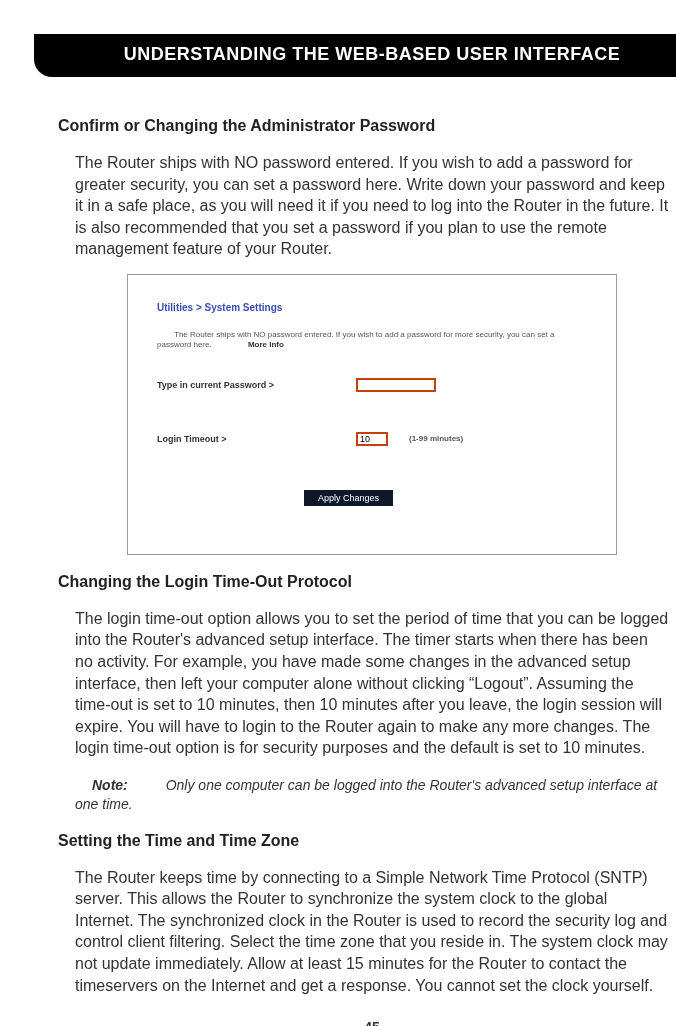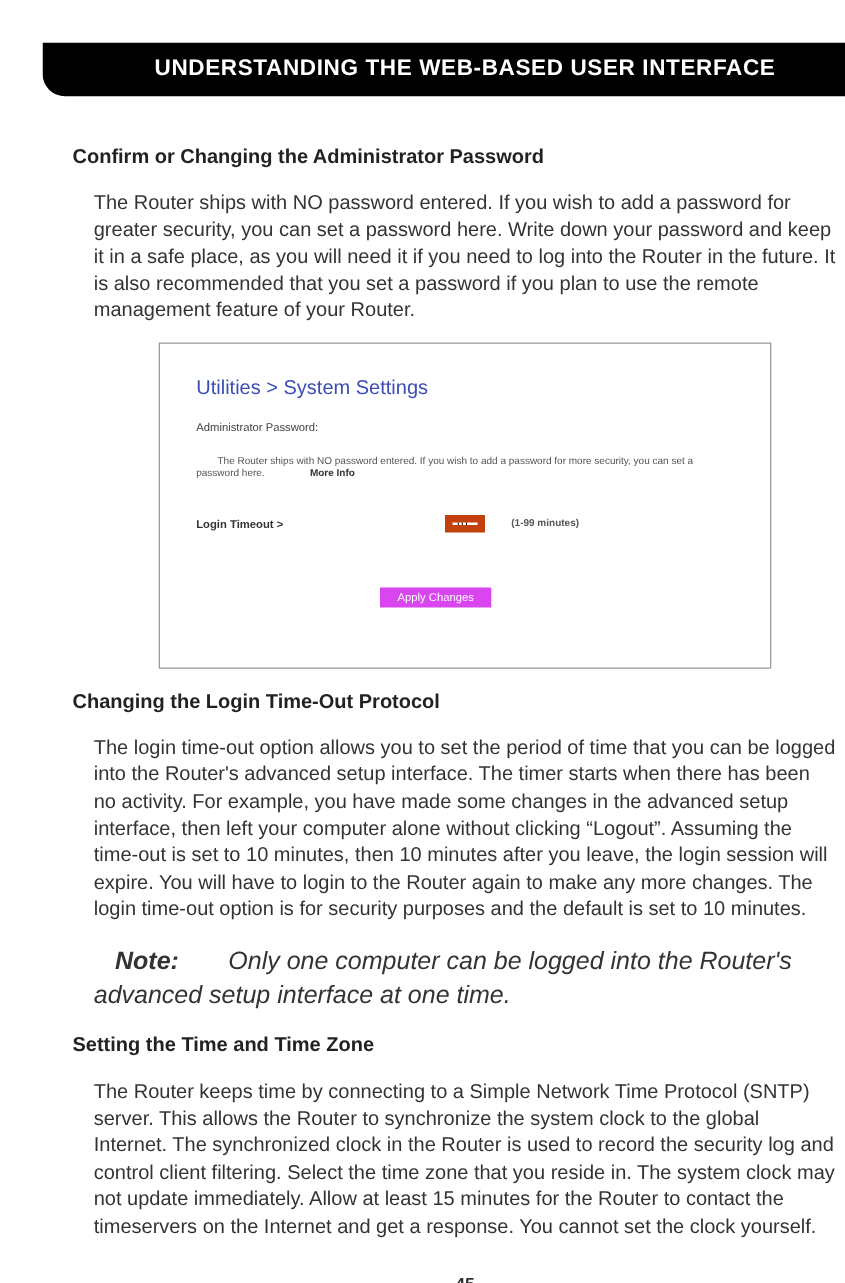--- a/index.html
+++ b/index.html
@@ -29,35 +29,35 @@
     font-size: 16px;
     margin: 18px 0 6px;
     color: #222;
   }
   .body-text {
     font-size: 16px;
     line-height: 1.35;
     color: #333;
     margin-bottom: 10px;
   }
-  .note-line { font-size: 20px; line-height:1.35; margin-bottom:10px; }
+  .note-line { font-size: 14px; line-height:1.35; margin-bottom:10px; }
   .note-line .note-label { font-weight: bold; font-style: italic; }
   .note-line .note-body { font-style: italic; }
   .figure {
     border: 1px solid #999;
     width: 490px;
     margin: 14px auto 18px;
     padding: 10px 12px 14px;
     background: #fff;
     font-family: Verdana, Arial, sans-serif;
   }
   .fig-breadcrumb {
     color: #3b4db5;
-    font-weight: normal;
-    font-size: 16px;
+    font-weight: bold;
+    font-size: 10px;
     margin-bottom: 10px;
   }
   .fig-subhead {
     font-size: 9px;
     color: #444;
     margin-bottom: 4px;
   }
   .fig-desc {
     font-size: 8px;
     color: #555;
@@ -70,32 +70,32 @@
     align-items: center;
     margin: 6px 0;
   }
   .fig-label {
     font-size: 9px;
     font-weight: bold;
     color: #333;
     width: 165px;
   }
   .fig-input {
-    border: 6px solid #c2410c;
+    border: 2px solid #c2410c;
     height: 14px;
     width: 80px;
     font-size: 9px;
     padding: 0 2px;
   }
   .fig-input.small { width: 32px; text-align:left; }
   .fig-suffix { font-size: 8px; color:#555; margin-left:4px;font-weight:bold; }
   .fig-btn-row { text-align:left; margin-top:10px; padding-left:130px; }
   .fig-btn {
     display:inline-block;
-    background:#d946ef;
+    background:#0f172a;
     color:#fff;
     font-size:9px;
     padding:3px 14px;
     border:none;
     cursor:pointer;
   }
   .page-num {
     position:absolute;
     bottom:8px;
     left:0; right:0;
@@ -107,23 +107,26 @@
 </head>
 <body>
 
 <div class="banner">UNDERSTANDING THE WEB-BASED USER INTERFACE</div>
 
 <div class="section-head">Confirm or Changing the Administrator Password</div>
 <div class="body-text">The Router ships with NO password entered. If you wish to add a password for greater security, you can set a password here. Write down your password and keep it in a safe place, as you will need it if you need to log into the Router in the future. It is also recommended that you set a password if you plan to use the remote management feature of your Router.</div>
 
 <div class="figure">
   <div class="fig-breadcrumb">Utilities &gt; System Settings</div>
-  <div class="fig-subhead">Administrator Password:</div>
   <div class="fig-desc">
     <span>The Router ships with NO password entered. If you wish to add a password for more security, you can set a password here. </span><span class="more">More Info</span>
+  </div>
+  <div class="fig-row">
+    <span class="fig-label">Type in current Password &gt;</span>
+    <input class="fig-input" type="password" style="">
   </div>
   <div class="fig-row">
     <span class="fig-label">Login Timeout &gt;</span>
     <input class="fig-input small" type="text" value="10" style="">
     <span class="fig-suffix">(1-99 minutes)</span>
   </div>
   <div class="fig-btn-row">
     <button class="fig-btn">Apply Changes</button>
   </div>
 </div>

